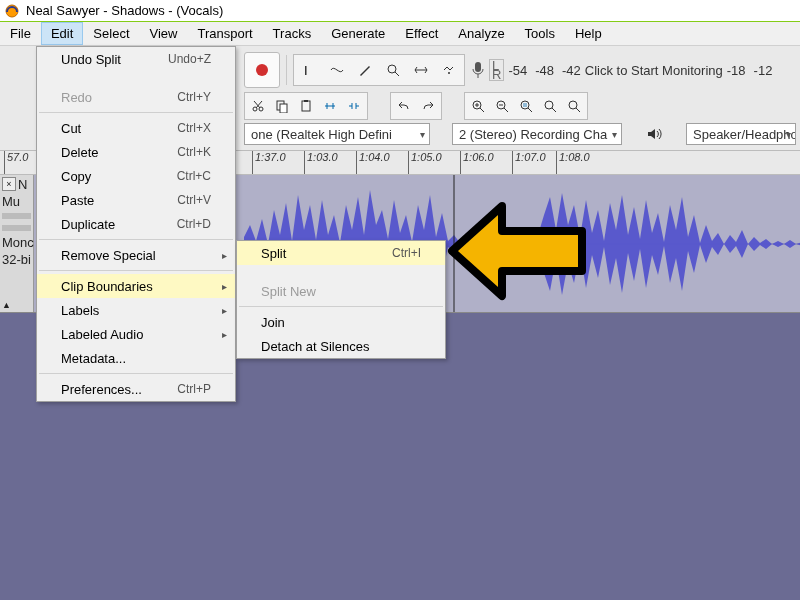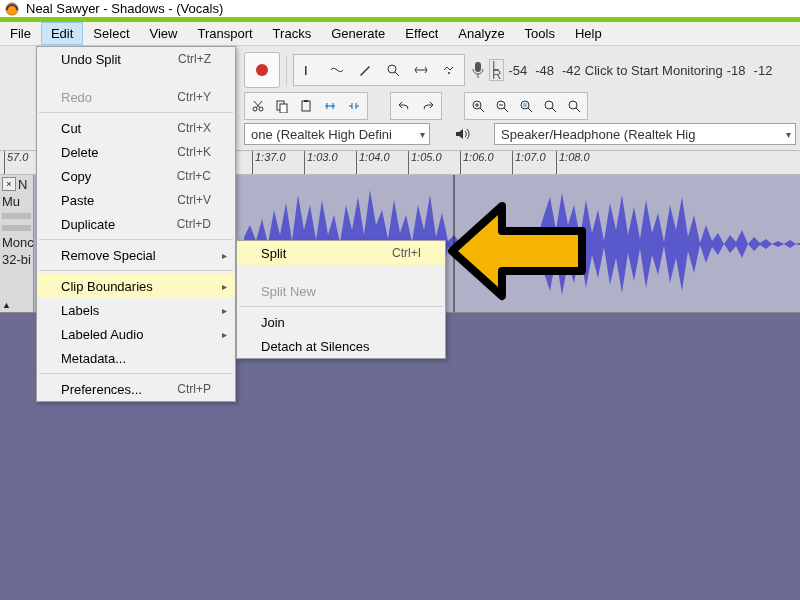--- a/index.html
+++ b/index.html
@@ -1,19 +1,19 @@
 <!DOCTYPE html>
 <html><head>
 <meta charset="utf-8">
 <style>
 * { margin:0; padding:0; box-sizing:border-box; font-family:"Segoe UI",Tahoma,sans-serif; font-size:13px; user-select:none; }
 html,body { width:800px; height:600px; overflow:hidden; }
 body { background:#6b6b93; }
 .window { width:800px; height:600px; display:flex; flex-direction:column; }
-.titlebar { height:22px; background:#fff; display:flex; align-items:center; padding:0 4px; gap:6px; border-bottom:5px solid #84cc16; }
+.titlebar { height:22px; background:#fff; display:flex; align-items:center; padding:0 4px; gap:6px; border-bottom:1px solid #84cc16; }
 .titlebar svg { flex:0 0 auto; }
 .title { color:#000; font-size:13px; }
 .menubar { height:24px; background:#f0f0f0; display:flex; align-items:stretch; border-bottom:1px solid #d0d0d0; }
 .menubar .mitem { padding:0 10px; display:flex; align-items:center; color:#000; }
 .menubar .mitem.open { background:#cce4f7; box-shadow:inset 0 0 0 1px #99c9ee; }
 .toolbars { background:#e9e9e9; border-bottom:1px solid #bcbcbc; padding:4px 4px 4px 244px; display:flex; flex-direction:column; gap:4px; position:relative; }
 .tbrow { display:flex; align-items:center; gap:6px; height:40px; }
 .tbrow2 { display:flex; align-items:center; gap:22px; height:24px; }
 .grp { display:flex; align-items:center; gap:2px; padding:2px; background:#f4f4f4; border:1px solid #bcbcbc; }
 .btn { width:26px; height:26px; display:flex; align-items:center; justify-content:center; background:#f4f4f4; border:1px solid transparent; }
@@ -208,20 +208,23 @@
               <circle cx="6" cy="6" r="4" stroke="#333" fill="none"></circle>
               <path d="M9 9l4 4" stroke="#333"></path>
             </svg>
           </div>
       </div>
     </div>
     <div class="tbrow2">
       <div class="combo" style="width:186px">
           <span>one (Realtek High Defini</span>
         </div>
+      <div class="combo" style="width:170px">
+          <span>2 (Stereo) Recording Cha</span>
+        </div>
       <div class="spkicon">
           <svg width="16" height="16">
             <path d="M2 6h3l4-3v10l-4-3H2z" fill="#333"></path>
             <path d="M11 5a4 4 0 0 1 0 6M13 3a7 7 0 0 1 0 10" stroke="#333" fill="none"></path>
           </svg>
         </div>
       <div class="combo" style="flex:1">
           <span>Speaker/Headphone (Realtek Hig</span>
         </div>
     </div>
@@ -265,21 +268,21 @@
       </svg>
     </div>
   </div>
 
   <div class="below"></div>
 </div>
 
 <div class="dropdown dd-edit">
   <div class="row">
       <span>Undo Split</span>
-      <span class="shortcut">Ctrl+Z</span>
+      <span class="shortcut">Undo+Z</span>
     </div>
   <div class="row disabled">
       <span>Redo</span>
       <span class="shortcut">Ctrl+Y</span>
     </div>
   <div class="sep"></div>
   <div class="row">
       <span>Cut</span>
       <span class="shortcut">Ctrl+X</span>
     </div>

